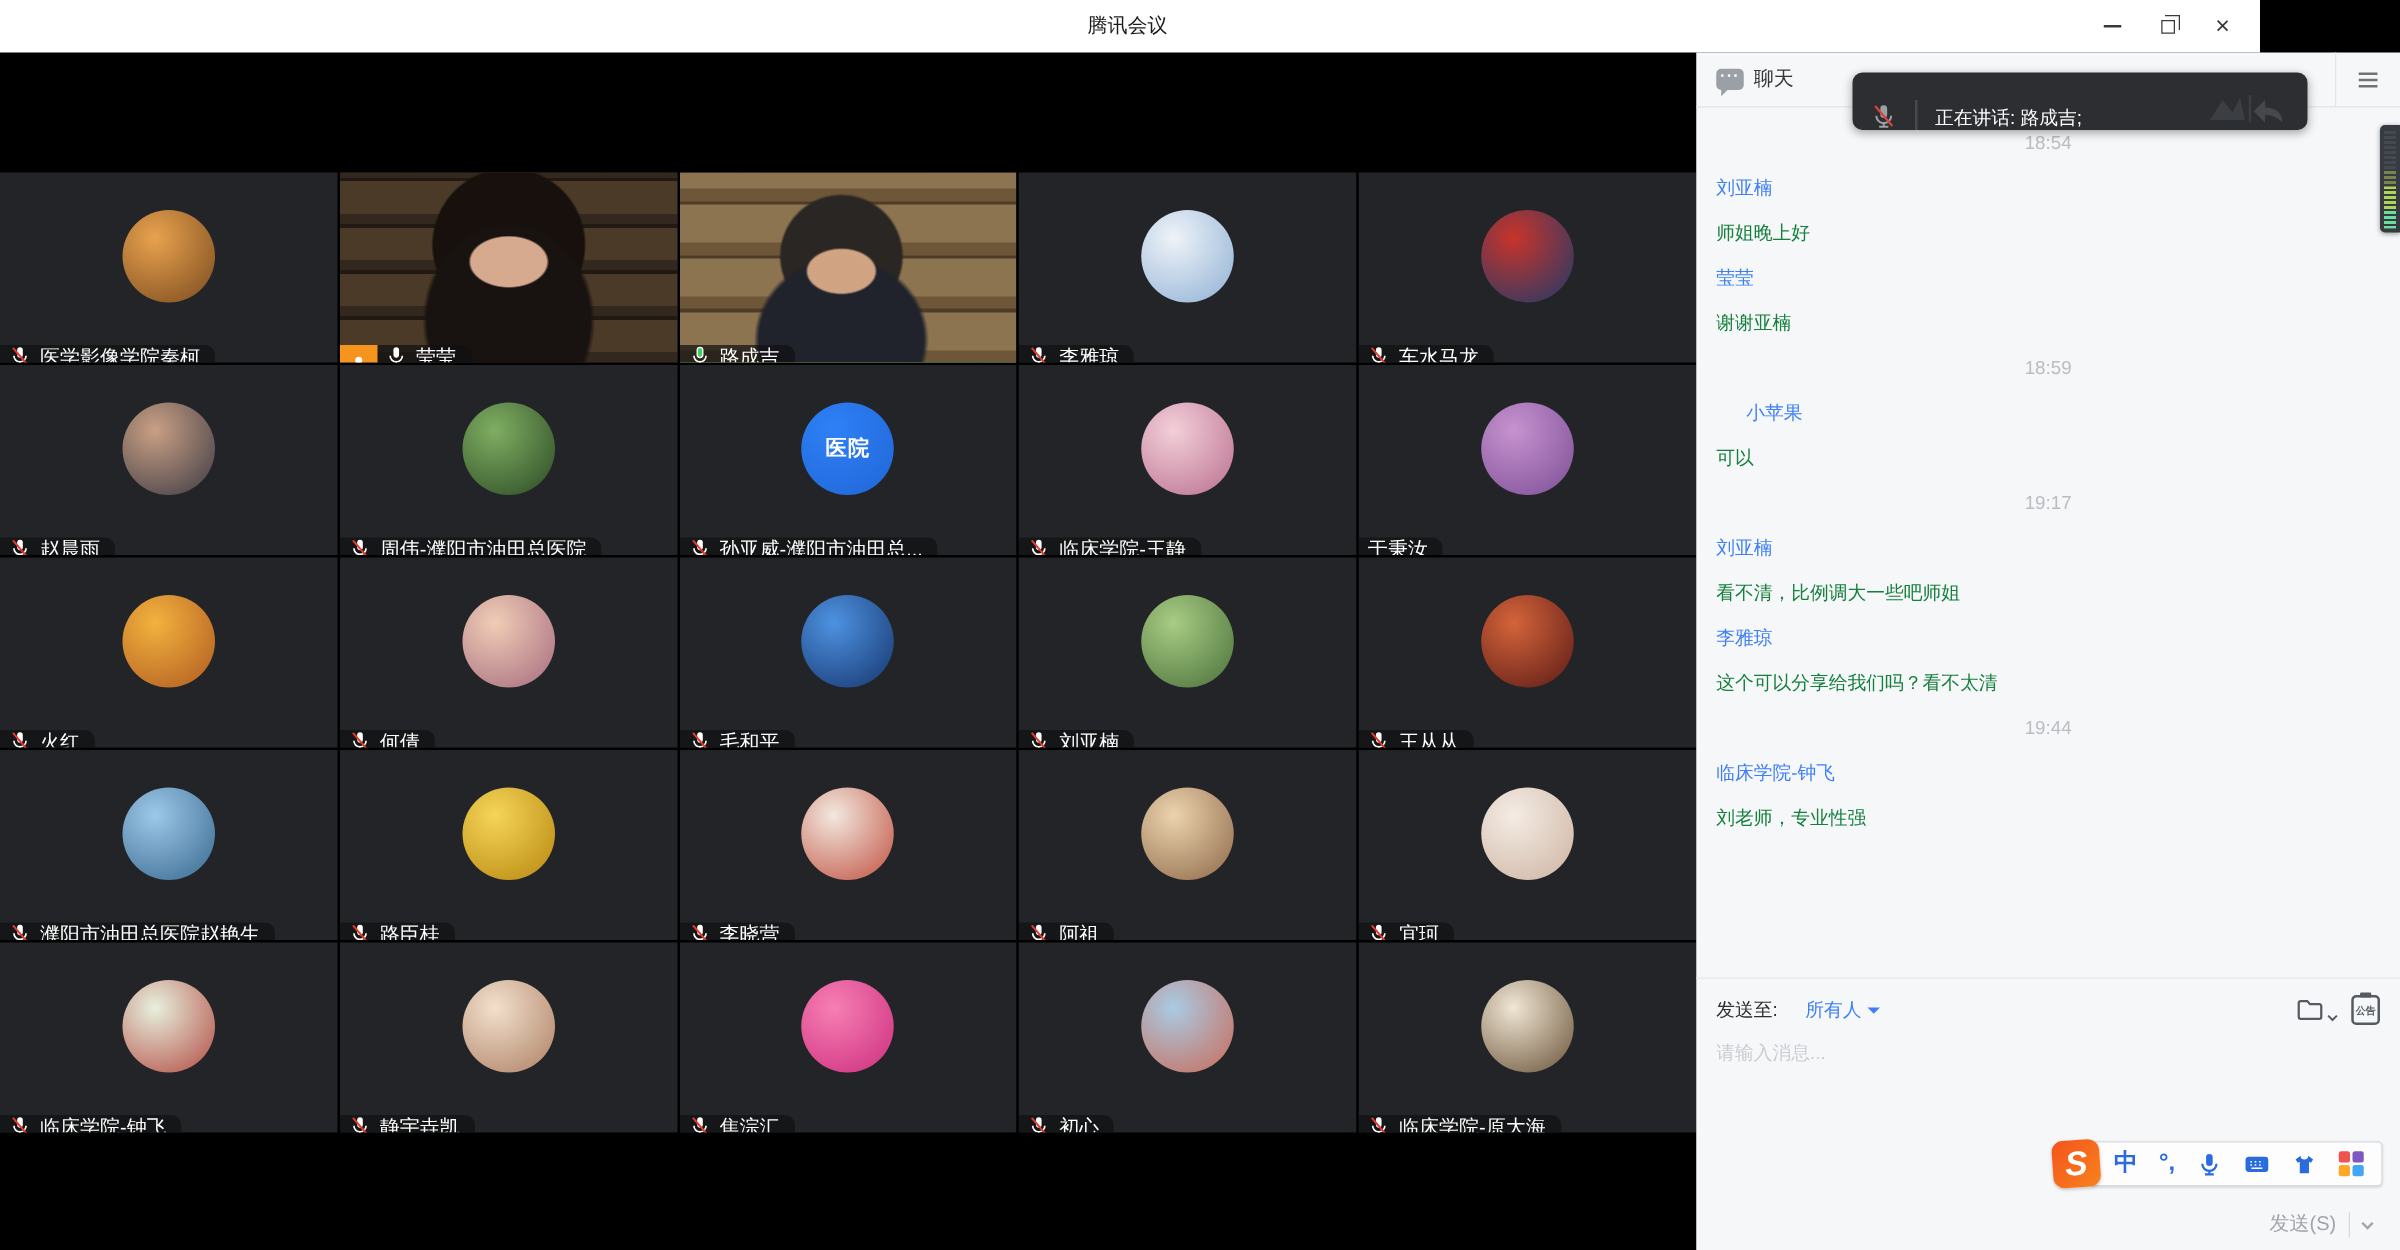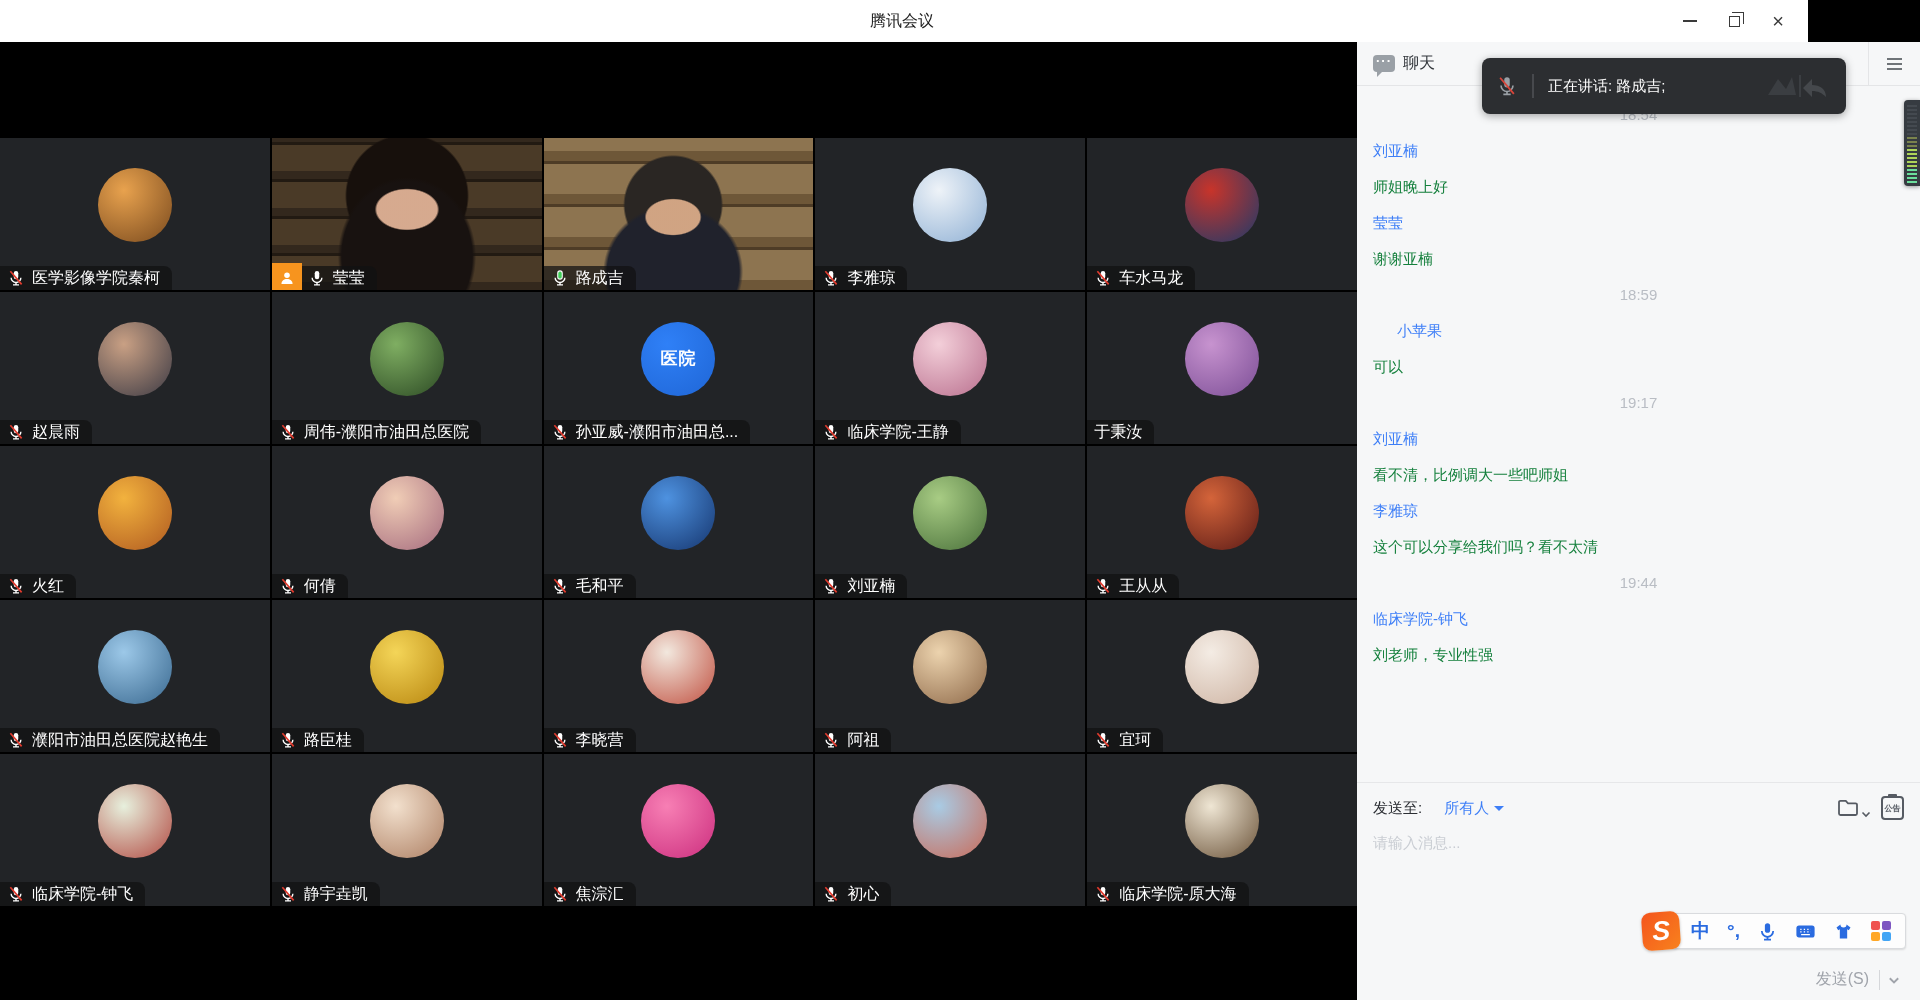--- a/index.html
+++ b/index.html
@@ -40,21 +40,21 @@
   .v-luchengji .video-bg {
     background:
       radial-gradient(ellipse 46px 30px at 48% 52%, rgba(214,168,134,.97) 0 58%, rgba(214,168,134,0) 62%),
       radial-gradient(ellipse 100px 95px at 48% 88%, #20222c 0 66%, rgba(32,34,44,0) 70%),
       radial-gradient(circle 50px at 48% 44%, #2a2623 0 96%, rgba(42,38,35,0) 100%),
       repeating-linear-gradient(0deg, #6e5738 0 10px, #8d7450 10px 40px, #4e3c26 40px 43px),
       repeating-linear-gradient(90deg, rgba(0,0,0,.22) 0 3px, rgba(0,0,0,0) 3px 48px),
       #6b553a;
   }
 
-  .namebar { position:absolute; left:0; bottom:0; display:flex; align-items:center; height:24px;
+  .namebar { position:absolute; left:0; bottom:0; display:flex; height:14px;
     background:rgba(16,17,18,.72); border-top-right-radius:8px; padding:0 12px 0 7px; max-width:96%; }
   .namebar .badge { width:30px; height:30px; margin:0 6px 0 -7px; background:#f7941e; display:flex; align-items:center; justify-content:center; flex:none; }
   .namebar .badge svg { width:18px; height:18px; }
   .mic { display:inline-flex; width:18px; height:18px; margin-right:7px; flex:none; }
   .mic svg { width:18px; height:18px; }
   .pname { color:#fff; font-size:16px; white-space:nowrap; overflow:hidden; text-overflow:ellipsis; }
 
   
   .chat-panel { position:absolute; top:42px; left:1357px; width:563px; height:958px; background:#f6f7f8; }
   .chat-header { position:relative; height:44px; border-bottom:1px solid #e4e5e7; display:flex; align-items:center; padding-left:16px; }
@@ -92,22 +92,22 @@
   .ime-item svg { width:21px; height:21px; }
   .ime-grid { display:grid; grid-template-columns:9px 9px; grid-template-rows:9px 9px; gap:2px; cursor:pointer; }
   .ime-grid i { border-radius:2px; }
 
   .send-row { position:absolute; right:12px; bottom:6px; display:flex; align-items:center; }
   .send-btn { color:#a0a4ab; font-size:16px; padding:4px 10px; cursor:pointer; }
   .send-divider { width:1px; height:20px; background:#d5d7da; }
   .send-caret { padding:4px 8px; cursor:pointer; display:flex; }
 
   
-  .toast { position:absolute; left:1482px; top:58px; width:364px; height:56px; background:#2c2e31; border-radius:8px; z-index:40;
-    display:flex; align-items:center; padding:0 14px; box-shadow:0 2px 8px rgba(0,0,0,.35); }
+  .toast { position:absolute; left:1482px; top:58px; width:364px; height:46px; background:#2c2e31; border-radius:8px; z-index:40;
+    display:flex; align-items:flex-end; padding:0 14px; box-shadow:0 2px 8px rgba(0,0,0,.35); }
   .toast .t-mic { width:22px; height:22px; flex:none; }
   .toast .t-div { width:2px; height:24px; background:#47494d; margin:0 14px; }
   .toast .t-text { color:#fff; font-size:15px; white-space:nowrap; }
   .toast .t-ghost { margin-left:auto; display:flex; align-items:center; }
 
   
   .audio-meter { position:absolute; right:0px; top:100px; width:16px; height:86px; background:#363b41; border-radius:4px 0 0 4px; padding:3px 3px; z-index:50; box-shadow:0 1px 4px rgba(0,0,0,.4); }
   .audio-meter .bars { width:100%; height:100%;
     background:
       linear-gradient(to top, rgba(110,230,160,.95) 0 18%, rgba(180,220,90,.95) 18% 42%, rgba(140,150,80,.8) 42% 60%, rgba(70,76,82,.9) 60% 100%);

